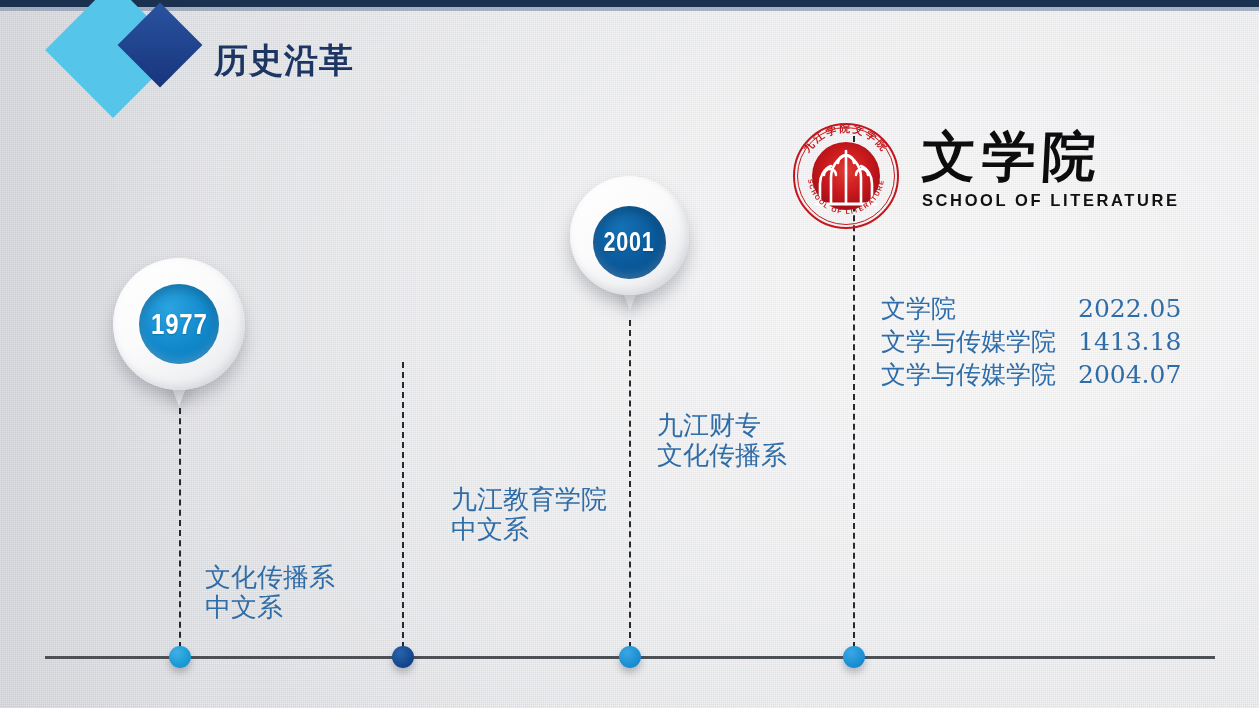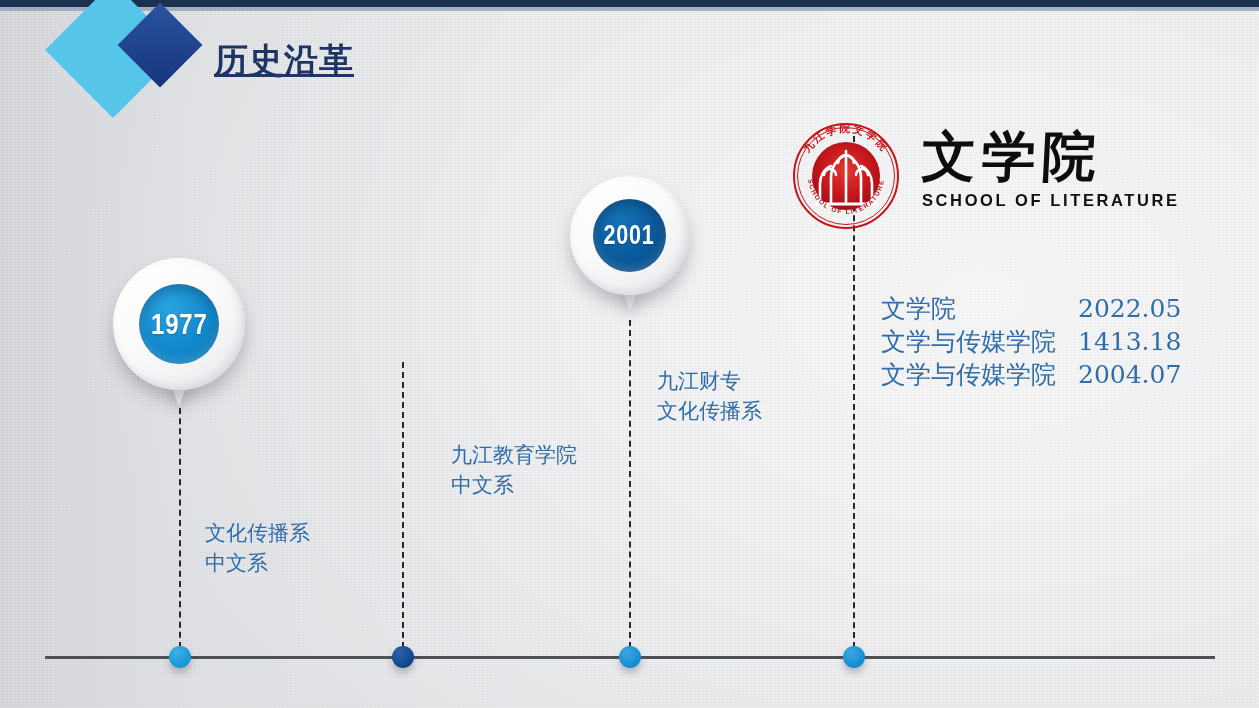--- a/index.html
+++ b/index.html
@@ -37,21 +37,20 @@
   .diamond i{display:block;width:100%;height:100%;transform:rotate(45deg);}
   #dia-cyan{left:65px;top:2px;width:96px;height:96px;}
   #dia-cyan i{background:#55c6e9;}
   #dia-navy{left:130px;top:15px;width:60px;height:60px;}
   #dia-navy i{background:linear-gradient(135deg,#2a53a0 0%,#17357c 100%);}
   #page-title{
     position:absolute;left:214px;top:38px;z-index:7;
     font-family:"Liberation Sans", sans-serif;
     font-size:34px;font-weight:bold;color:#1c3563;letter-spacing:1px;
     white-space:nowrap;
-    text-decoration:underline;
   }
 
   
   #logo-block{position:absolute;left:786px;top:118px;width:345px;height:112px;z-index:6;}
   #seal{position:absolute;left:0;top:0;width:120px;height:112px;}
   #wordmark{position:absolute;left:136px;top:6px;width:210px;height:104px;}
   #wordmark .cn{
     font-family:"DejaVu Serif", serif;
     font-size:54px;font-weight:bold;color:#0d0d0d;letter-spacing:6px;
     line-height:64px;white-space:nowrap;
@@ -108,21 +107,21 @@
     font-weight:bold;color:#ffffff;
     transform:scaleX(.80);display:block;
     letter-spacing:1px;
     text-shadow:0 1px 2px rgba(0,0,0,.22);
   }
 
   
   .caption{
     position:absolute;z-index:6;
     font-family:"DejaVu Serif", serif;
-    color:#2f6da8;font-size:21px;line-height:30px;white-space:nowrap;
+    color:#2f6da8;font-size:26px;line-height:30px;white-space:nowrap;margin-top:44px;
   }
   .caption b{font-weight:normal;display:block;}
 </style>
 </head>
 <body>
 
 <div id="slide">
 
   <div id="noise"></div>
   <div id="vign"></div>
@@ -204,21 +203,21 @@
     <div class="head" style="width:132px;height:132px;"></div>
     <div class="disc" style="left:26px;top:26px;width:80px;height:80px;background:radial-gradient(circle at 38% 30%, #2ba3e0 0%, #1189cc 52%, #0b76b4 100%);">
       <span style="font-size:30px;">1977</span>
     </div>
   </div>
 
 
   <div class="pin" style="left:570px;top:176px;width:119px;height:119px;">
     <div class="tail" style="margin-left:-31px;top:56px;border-width:78px 31px 0 31px;border-color:#f0f1f3 transparent transparent transparent;"></div>
     <div class="head" style="width:119px;height:119px;"></div>
-    <div class="disc" style="left:23px;top:23px;width:73px;height:73px;background:radial-gradient(circle at 38% 30%, #1571b5 0%, #0a5a9c 52%, #064a85 100%);">
+    <div class="disc" style="left:23px;top:30px;width:73px;height:73px;background:radial-gradient(circle at 38% 30%, #1571b5 0%, #0a5a9c 52%, #064a85 100%);">
       <span style="font-size:27px;">2001</span>
     </div>
   </div>
 
   <div class="caption" style="left:205px;top:518px;">
     <b>文化传播系</b>
     <b>中文系</b>
   </div>
   <div class="caption" style="left:451px;top:440px;">
     <b>九江教育学院</b>

